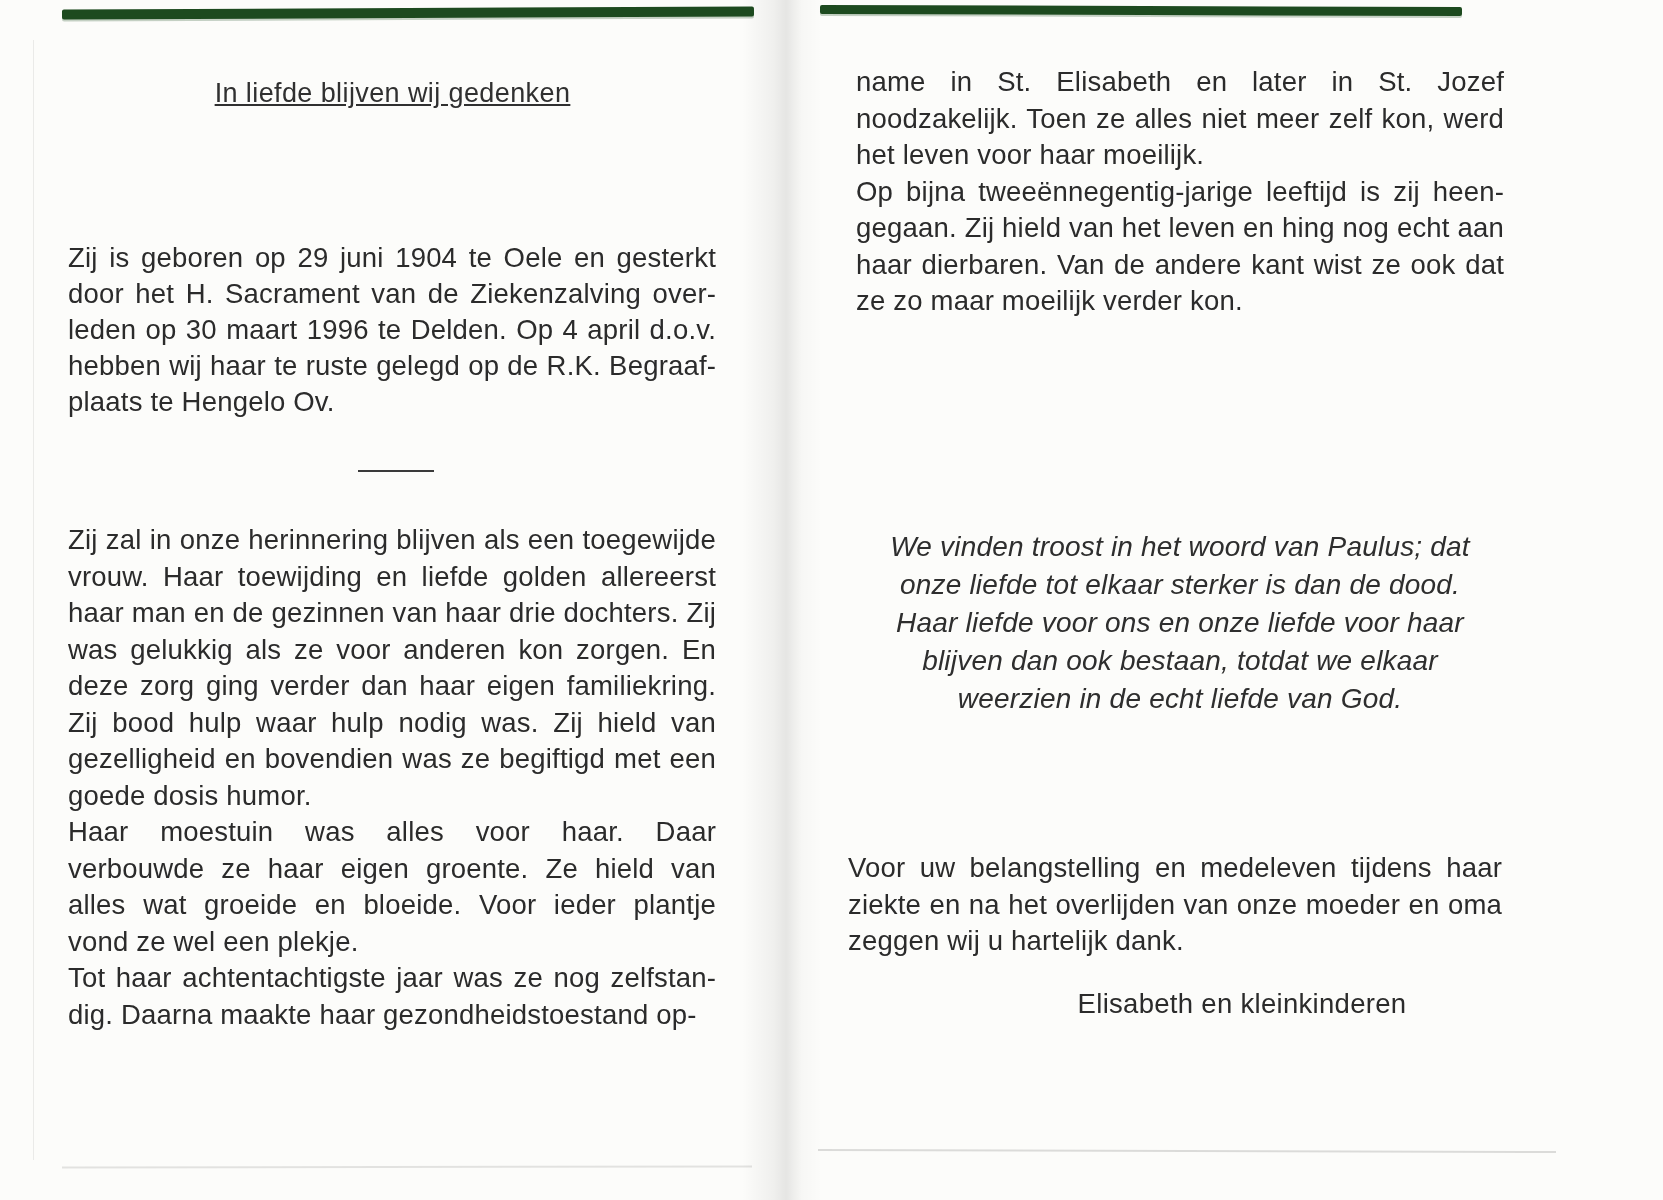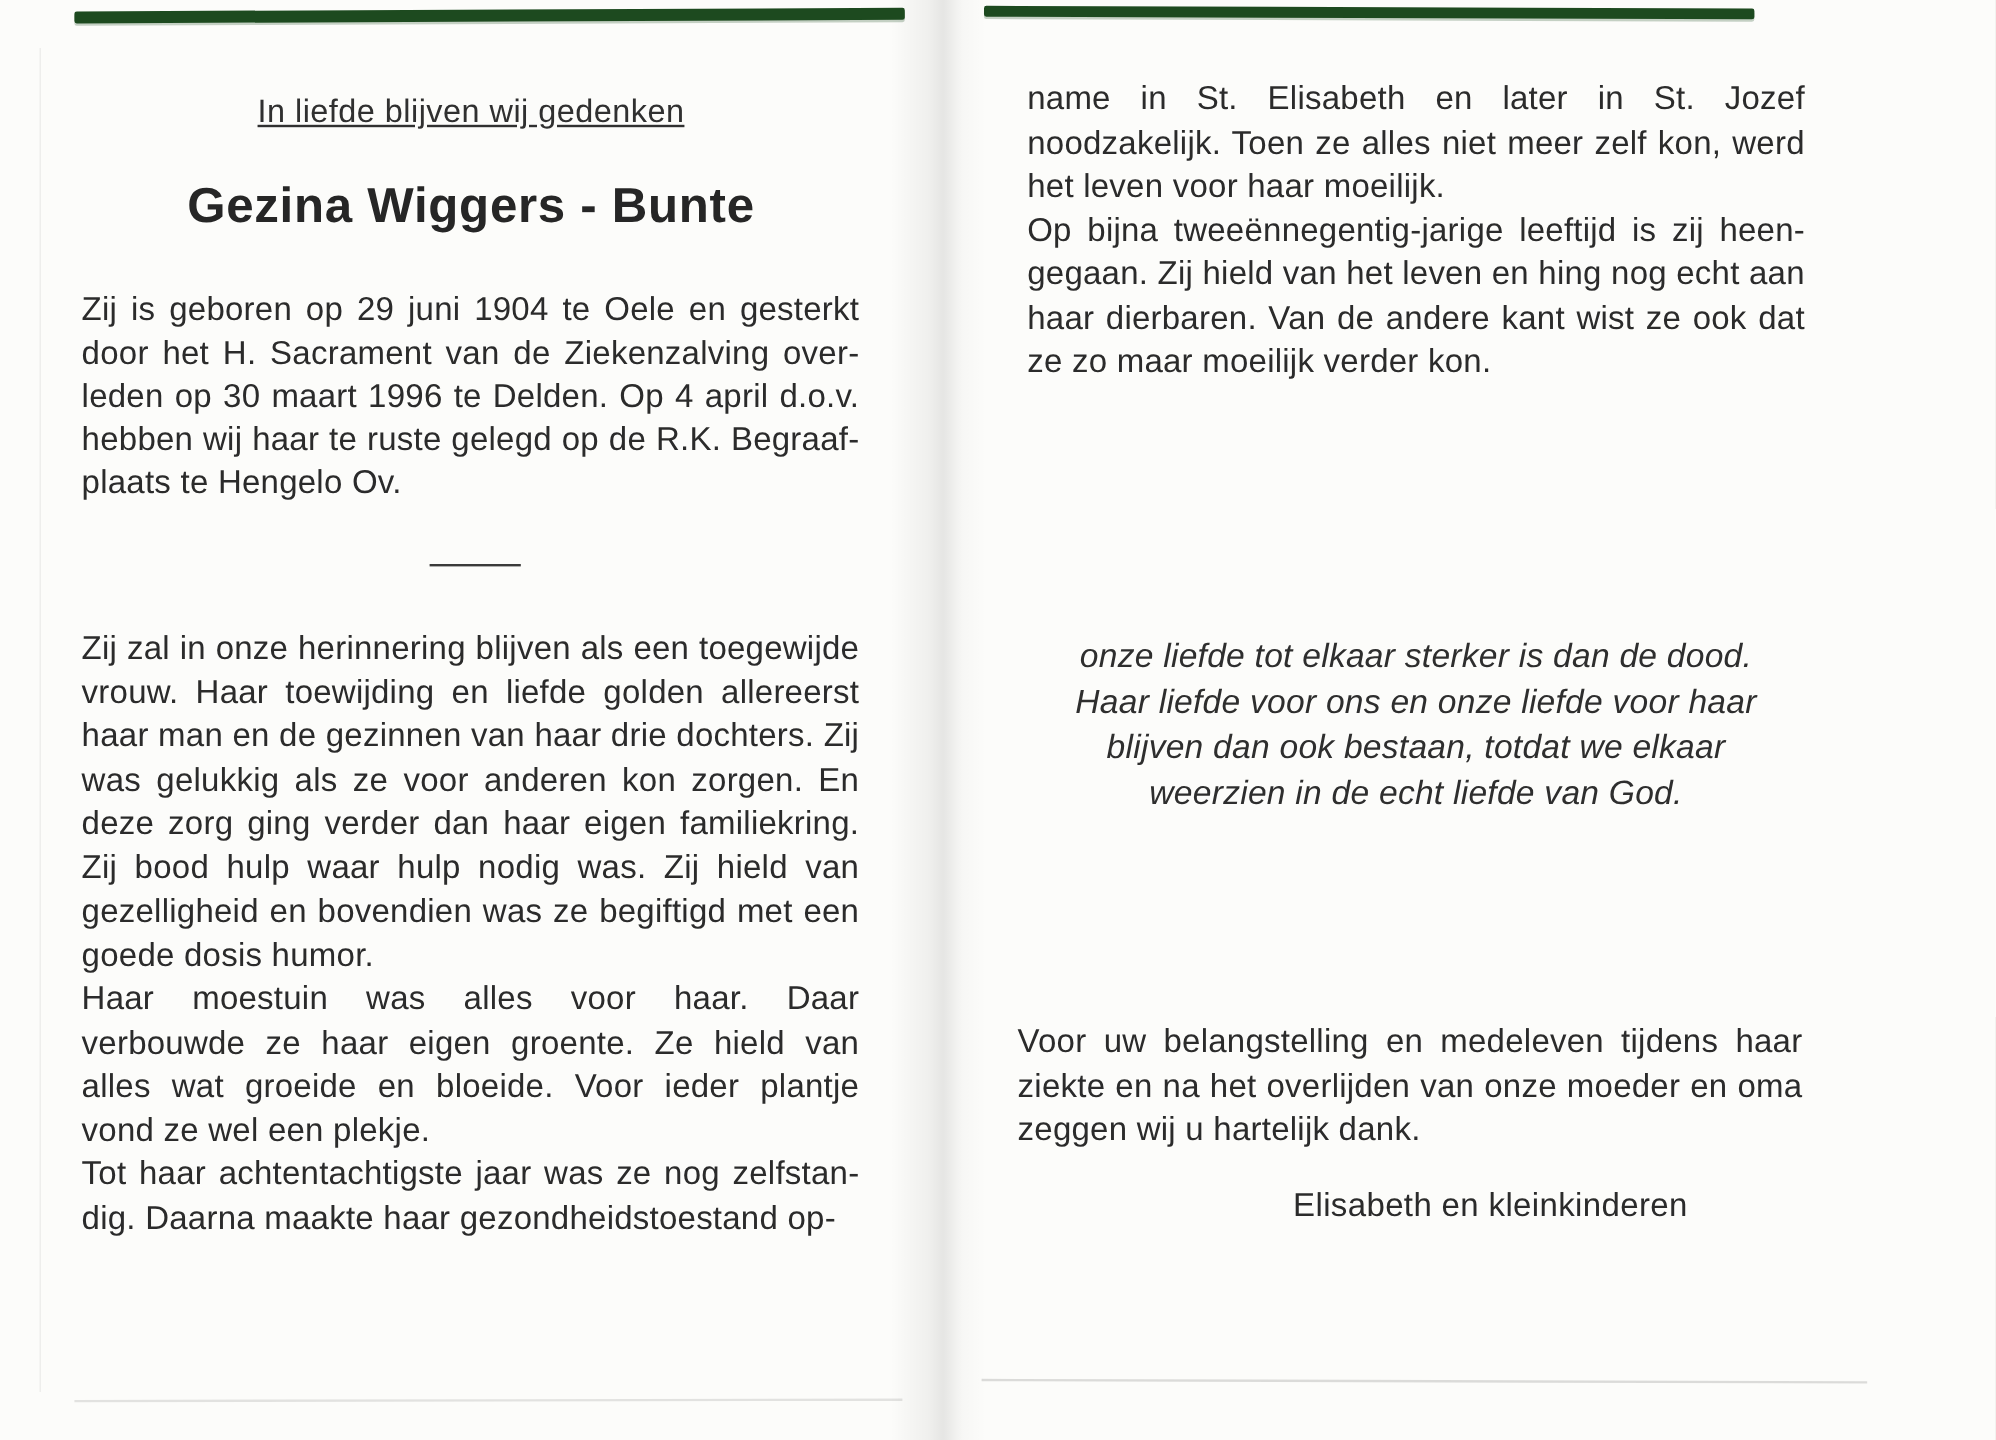--- a/index.html
+++ b/index.html
@@ -170,21 +170,20 @@
   <div class="bottom-line-left"></div>
   <div class="bottom-line-right"></div>
 
   <div class="green-bar left"></div>
   <div class="green-bar right"></div>
 
   <div class="page left">
 
     <div class="memorial-header">In liefde blijven wij gedenken</div>
 
-    <div class="memorial-title">Gezina Wiggers - Bunte</div>
 
     <div class="intro-paragraph">Zij is geboren op 29 juni 1904 te Oele en gesterkt door het H. Sacrament van de Ziekenzalving over­leden op 30 maart 1996 te Delden. Op 4 april d.o.v. hebben wij haar te ruste gelegd op de R.K. Begraaf­plaats te Hengelo Ov.</div>
 
     <div class="section-divider"></div>
 
     <div class="left-body">
       <p>Zij zal in onze herinnering blijven als een toege­wijde vrouw. Haar toewijding en liefde golden allereerst haar man en de gezinnen van haar drie dochters. Zij was gelukkig als ze voor anderen kon zorgen. En deze zorg ging verder dan haar eigen familiekring. Zij bood hulp waar hulp nodig was. Zij hield van gezelligheid en bovendien was ze begiftigd met een goede dosis humor.</p>
       <p>Haar moestuin was alles voor haar. Daar verbouwde ze haar eigen groente. Ze hield van alles wat groeide en bloeide. Voor ieder plantje vond ze wel een plekje.</p>
       <p>Tot haar achtentachtigste jaar was ze nog zelfstan­dig. Daarna maakte haar gezondheidstoestand op-</p>
     </div>
@@ -192,20 +191,21 @@
   </div>
 
   <div class="page right">
 
     <div class="right-body">
       <p>name in St. Elisabeth en later in St. Jozef noodzake­lijk. Toen ze alles niet meer zelf kon, werd het leven voor haar moeilijk.</p>
       <p>Op bijna tweeënnegentig-jarige leeftijd is zij heen­gegaan. Zij hield van het leven en hing nog echt aan haar dierbaren. Van de andere kant wist ze ook dat ze zo maar moeilijk verder kon.</p>
     </div>
 
     <div class="quote-block">
+      <div>We vinden troost in het woord van Paulus; dat</div>
       <div>onze liefde tot elkaar  sterker is dan de dood.</div>
       <div>Haar liefde voor ons en onze liefde voor haar</div>
       <div>blijven dan ook bestaan, totdat we elkaar</div>
       <div>weerzien in de echt liefde van God.</div>
     </div>
 
     <div class="thanks-paragraph">Voor uw belangstelling en medeleven tijdens haar ziekte en na het overlijden van onze moeder en oma zeggen wij u hartelijk dank.</div>
 
     <div class="signature">Elisabeth en kleinkinderen</div>
 

